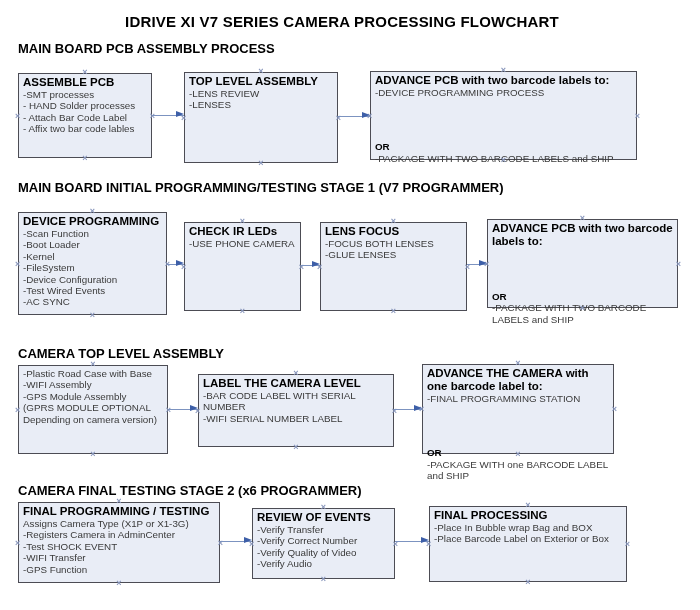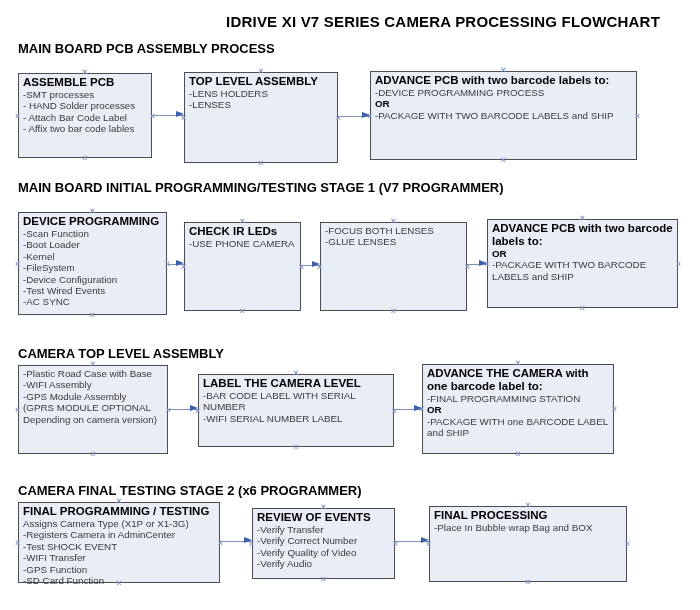--- a/index.html
+++ b/index.html
@@ -1,33 +1,33 @@
 <!DOCTYPE html>
 <html><head>
 <meta charset="utf-8">
 <style>
   html,body{margin:0;padding:0;background:#ffffff;}
   #canvas{
     position:relative;width:700px;height:610px;background:#ffffff;overflow:hidden;
     font-family:"Liberation Sans",sans-serif;color:#000;
   }
   .doc-title{
-    position:absolute;left:0;top:13px;width:660px;text-align:right;
-    font-size:15px;font-weight:bold;letter-spacing:0.2px;color:#000;
+    position:absolute;left:0;top:13px;width:660px;text-align:center;
+    font-size:15px;font-weight:bold;letter-spacing:0.2px;color:#000;padding-left:12px;
   }
   .sec-heading{
     position:absolute;font-size:13px;font-weight:bold;color:#000;white-space:nowrap;
   }
   .fbox{
     position:absolute;background:#e9edf6;border:1.6px solid #4c4c54;
     box-sizing:border-box;padding:2px 4px 2px 4px;
   }
   .bt{font-size:11.5px;font-weight:bold;line-height:13px;color:#000;}
   .bl{font-size:9.8px;line-height:11.4px;color:#3a3a3a;}
-  .bl.b{font-weight:bold;color:#000;}
+  .bl.b{font-weight:bold;color:#000;margin-top:43px;}
   .arrow{position:absolute;height:0;border-top:1.6px solid #7c93c0;}
   .arrow::after{
     content:"";position:absolute;right:0;top:-4.6px;width:0;height:0;
     border-left:8px solid #3d5fa8;border-top:3.8px solid transparent;border-bottom:3.8px solid transparent;
   }
   .hd{
     position:absolute;font-size:9px;line-height:1;color:#8795bb;font-weight:bold;
     pointer-events:none;
   }
   .hd-t{top:-6px;left:50%;transform:translateX(-50%);}
@@ -51,21 +51,21 @@
     <div class="bl">- Attach Bar Code Label</div>
     <div class="bl">- Affix two bar code lables</div>
   <span class="hd hd-t">×</span>
       <span class="hd hd-b">×</span>
       <span class="hd hd-l">×</span>
       <span class="hd hd-r">×</span>
     </div>
 
   <div class="fbox" style="left:184px;top:72px;width:154px;height:91px">
     <div class="bt">TOP LEVEL ASSEMBLY</div>
-    <div class="bl">-LENS HOLDERS</div>
+    <div class="bl">-LENS REVIEW</div>
     <div class="bl">-LENSES</div>
   <span class="hd hd-t">×</span>
       <span class="hd hd-b">×</span>
       <span class="hd hd-l">×</span>
       <span class="hd hd-r">×</span>
     </div>
 
   <div class="fbox" style="left:370px;top:71px;width:267px;height:89px">
     <div class="bt">ADVANCE PCB with two barcode labels to:</div>
     <div class="bl">-DEVICE PROGRAMMING PROCESS</div>
@@ -100,20 +100,21 @@
   <div class="fbox" style="left:184px;top:222px;width:117px;height:89px">
     <div class="bt">CHECK IR LEDs</div>
     <div class="bl">-USE PHONE CAMERA</div>
   <span class="hd hd-t">×</span>
       <span class="hd hd-b">×</span>
       <span class="hd hd-l">×</span>
       <span class="hd hd-r">×</span>
     </div>
 
   <div class="fbox" style="left:320px;top:222px;width:147px;height:89px">
+    <div class="bt">LENS FOCUS</div>
     <div class="bl">-FOCUS BOTH LENSES</div>
     <div class="bl">-GLUE LENSES</div>
   <span class="hd hd-t">×</span>
       <span class="hd hd-b">×</span>
       <span class="hd hd-l">×</span>
       <span class="hd hd-r">×</span>
     </div>
 
   <div class="fbox" style="left:487px;top:219px;width:191px;height:89px">
     <div class="bt">ADVANCE PCB with two barcode labels to:</div>
@@ -169,21 +170,20 @@
 
   <div class="sec-heading" style="left:18px;top:483px">CAMERA FINAL TESTING STAGE 2 (x6 PROGRAMMER)</div>
 
   <div class="fbox" style="left:18px;top:502px;width:202px;height:81px">
     <div class="bt">FINAL PROGRAMMING / TESTING</div>
     <div class="bl">Assigns Camera Type (X1P or X1-3G)</div>
     <div class="bl">-Registers Camera in AdminCenter</div>
     <div class="bl">-Test SHOCK EVENT</div>
     <div class="bl">-WIFI Transfer</div>
     <div class="bl">-GPS Function</div>
-    <div class="bl">-SD Card Function</div>
   <span class="hd hd-t">×</span>
       <span class="hd hd-b">×</span>
       <span class="hd hd-l">×</span>
       <span class="hd hd-r">×</span>
     </div>
 
   <div class="fbox" style="left:252px;top:508px;width:143px;height:71px">
     <div class="bt">REVIEW OF EVENTS</div>
     <div class="bl">-Verify Transfer</div>
     <div class="bl">-Verify Correct Number</div>
@@ -191,20 +191,21 @@
     <div class="bl">-Verify Audio</div>
   <span class="hd hd-t">×</span>
       <span class="hd hd-b">×</span>
       <span class="hd hd-l">×</span>
       <span class="hd hd-r">×</span>
     </div>
 
   <div class="fbox" style="left:429px;top:506px;width:198px;height:76px">
     <div class="bt">FINAL PROCESSING</div>
     <div class="bl">-Place In Bubble wrap Bag and BOX</div>
+    <div class="bl">-Place Barcode Label on Exterior or Box</div>
   <span class="hd hd-t">×</span>
       <span class="hd hd-b">×</span>
       <span class="hd hd-l">×</span>
       <span class="hd hd-r">×</span>
     </div>
 
   <div class="arrow" style="left:220px;top:541px;width:32px"></div>
   <div class="arrow" style="left:395px;top:541px;width:34px"></div>
 
 </div>

